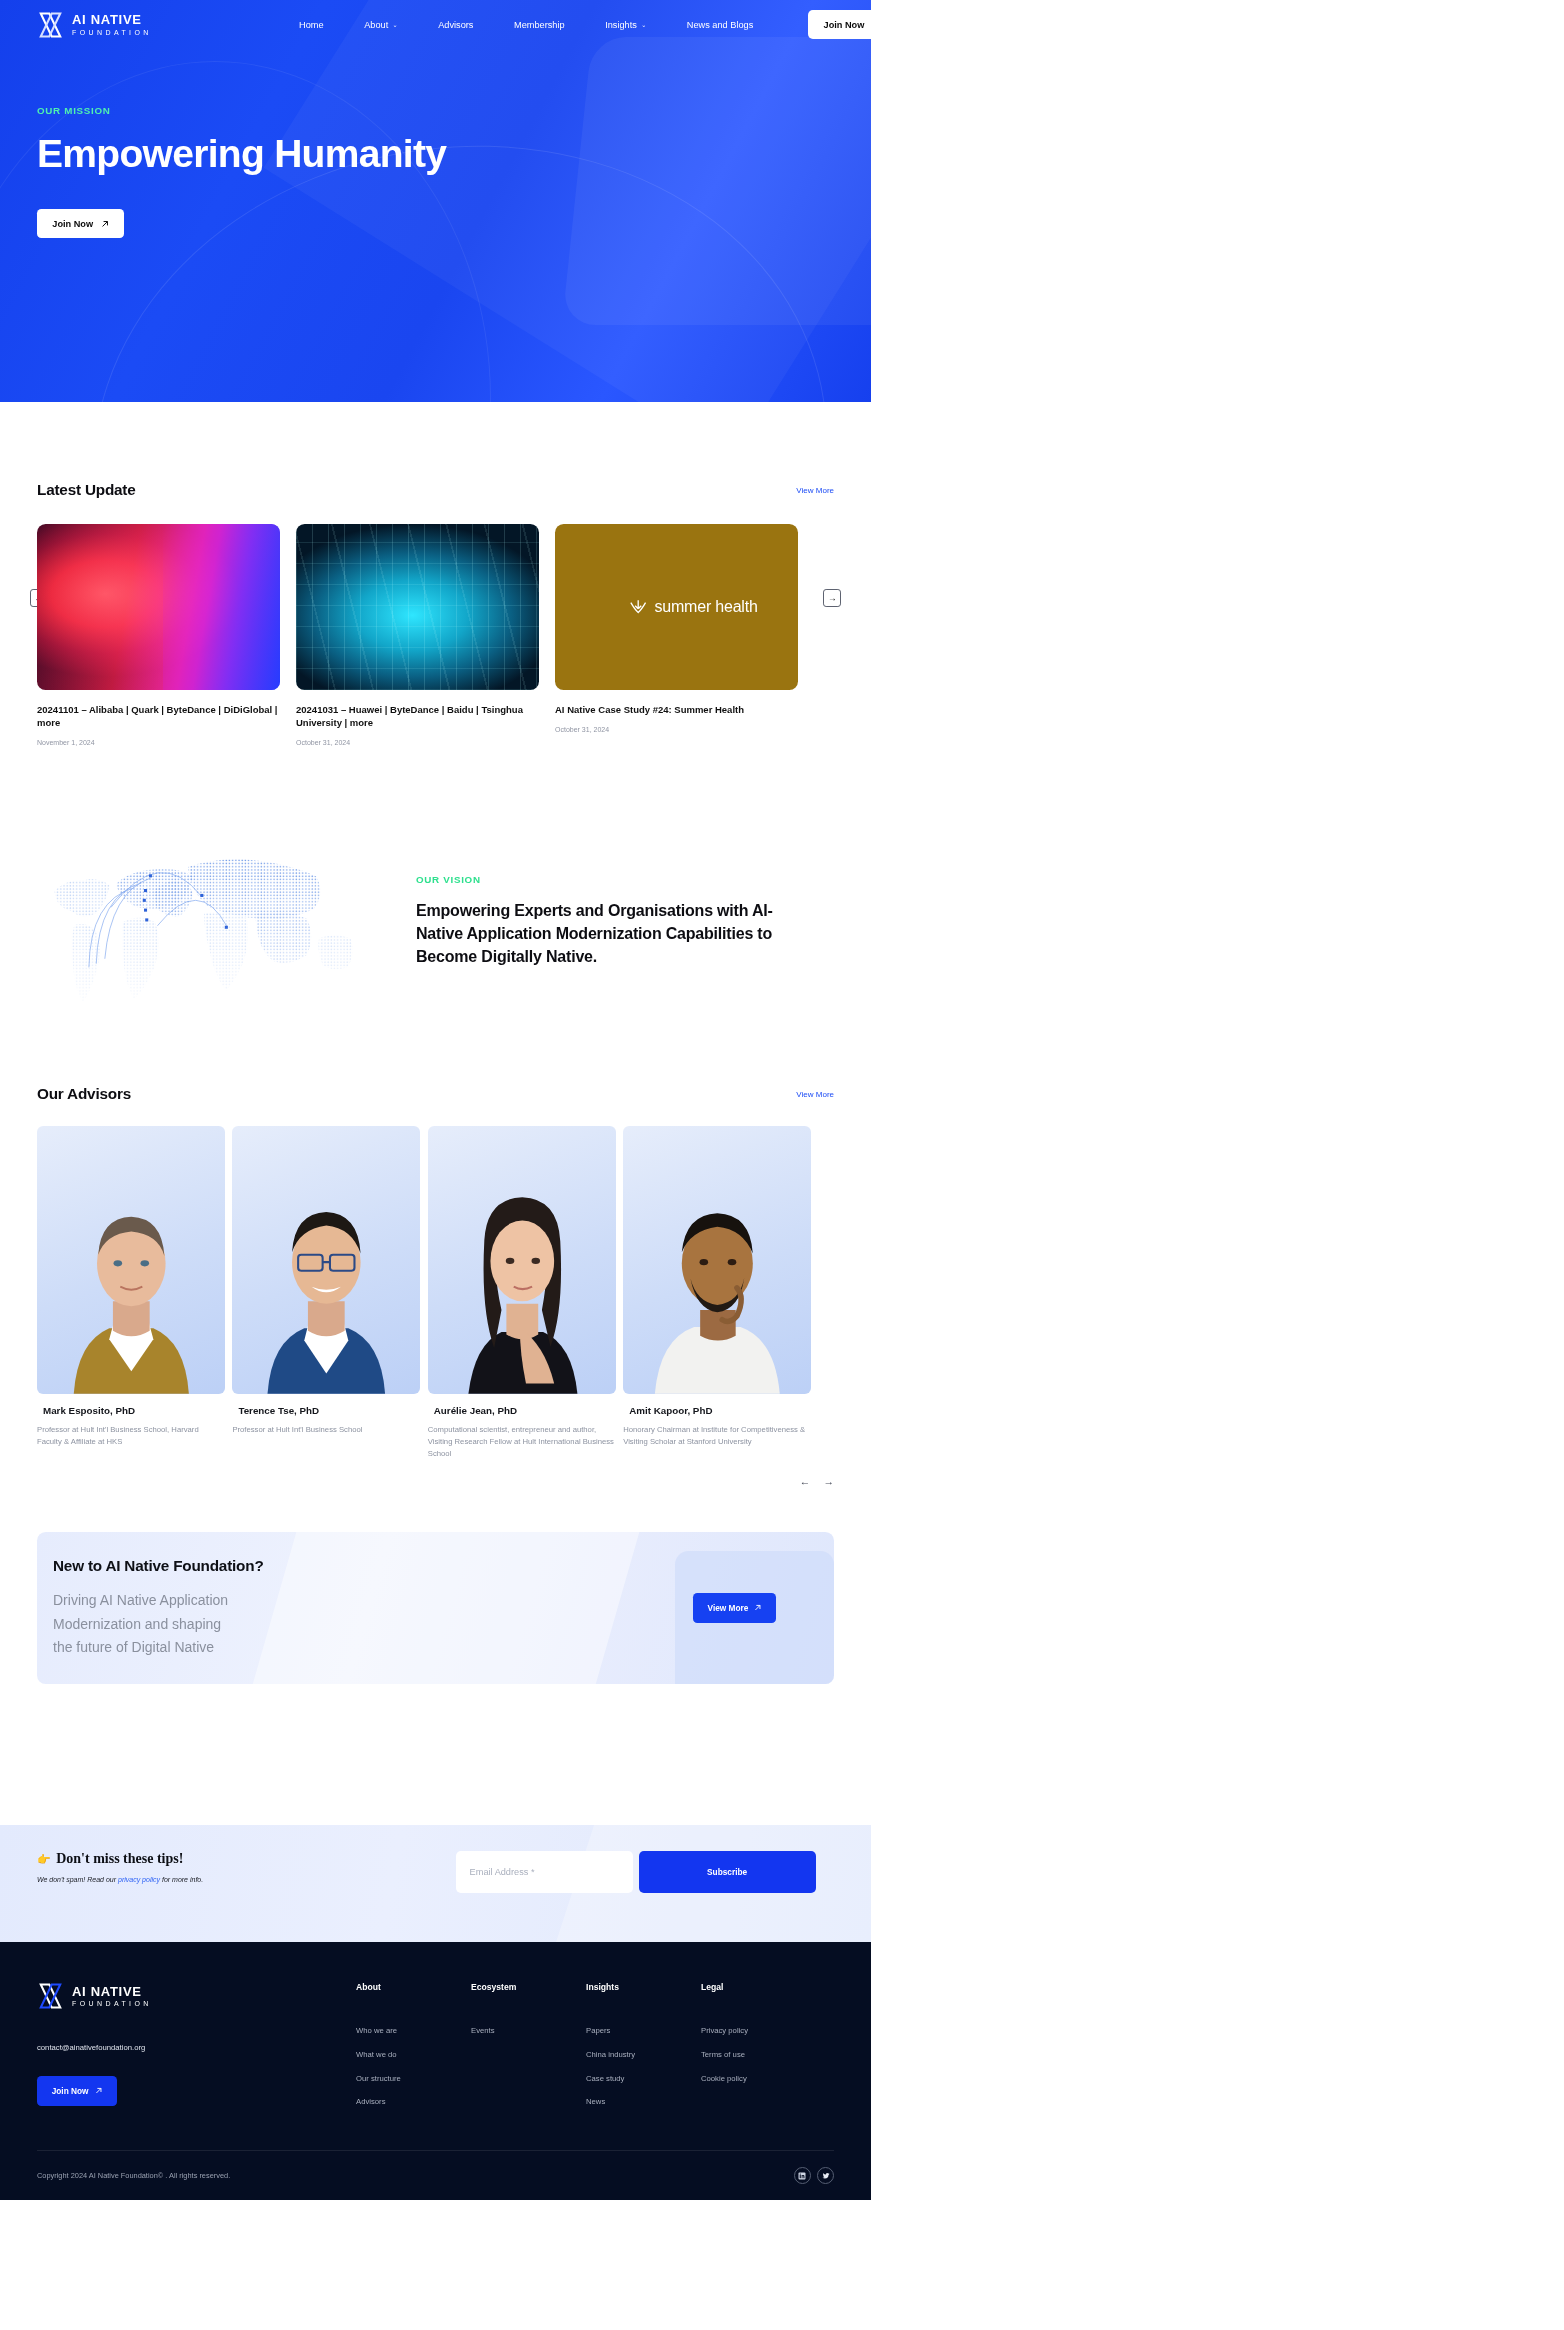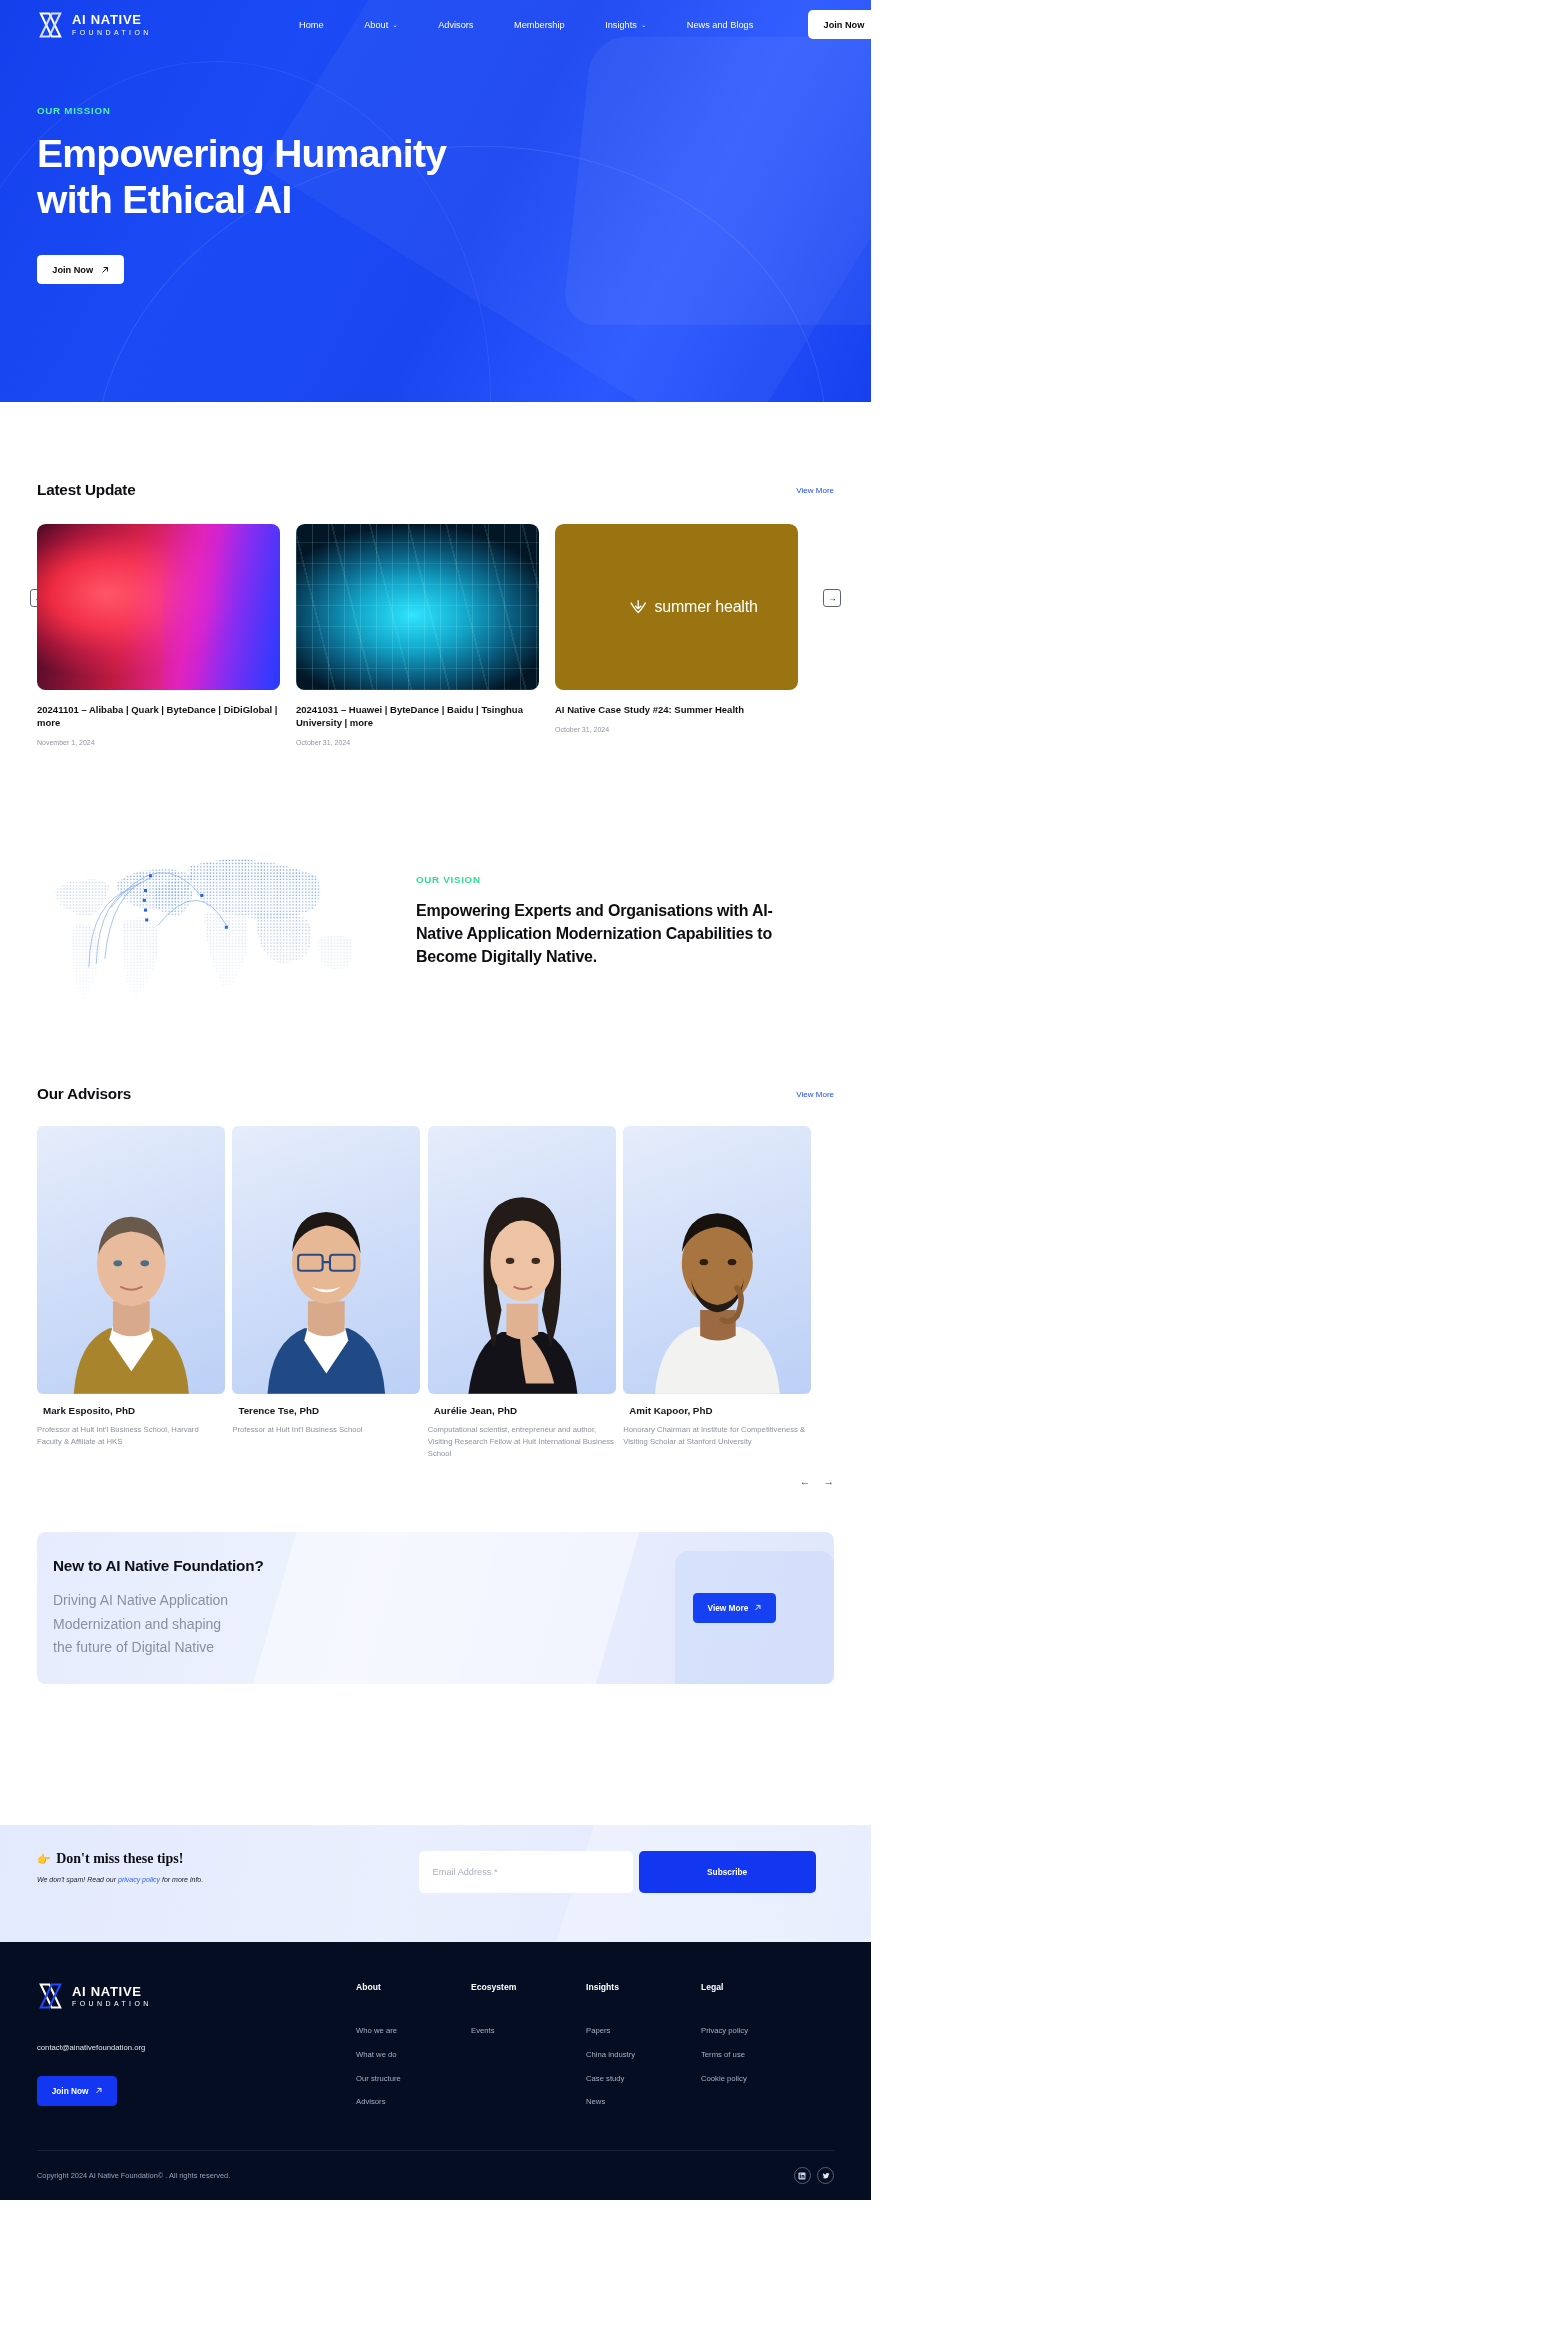--- a/index.html
+++ b/index.html
@@ -250,21 +250,21 @@
     display: flex; align-items: center; gap: 5.5px;
   }
   .news-emoji { font-size: 11px; }
   .news-sub {
     margin-top: 8.6px; font-size: 7px; color: #20232b;
     font-style: italic;
   }
   .news-sub a { color: #2a5ff5; }
   .news-form { display: flex; gap: 5.5px; position: relative; z-index: 2; margin-right: 18.4px; }
   .news-input {
-    width: 214px; height: 42px; border: none; border-radius: 4.9px;
+    width: 177px; height: 42px; border: none; border-radius: 4.9px;
     background: #fff; padding: 0 13.5px;
     font-size: 9.2px; color: #2a2e38;
     font-family: "Liberation Sans", sans-serif;
   }
   .news-input::placeholder { color: #a9afbd; }
   .news-btn {
     width: 177px; height: 42px; border: none; border-radius: 4.9px;
     background: #1336f0; color: #fff;
     font-size: 8.3px; font-weight: 600; cursor: pointer;
     font-family: "Liberation Sans", sans-serif;
@@ -353,21 +353,20 @@
           <span>News and Blogs</span>
         </div>
         <button class="nav-cta">Join Now</button>
       </div>
     </div>
 
     <div class="hero-body">
       <div class="eyebrow">OUR MISSION</div>
       <div class="hero-title">
         <div>Empowering Humanity</div>
-        <div>with Ethical AI</div>
       </div>
       <button class="hero-btn">
         <span>Join Now</span>
         <svg width="8" height="8" viewBox="0 0 13 13">
           <path d="M2.5 10.5 L10.5 2.5 M4.2 2.5 L10.5 2.5 L10.5 8.8" stroke="#0b0b0b" stroke-width="1.6" fill="none"></path>
         </svg>
       </button>
     </div>
   </div>
 

